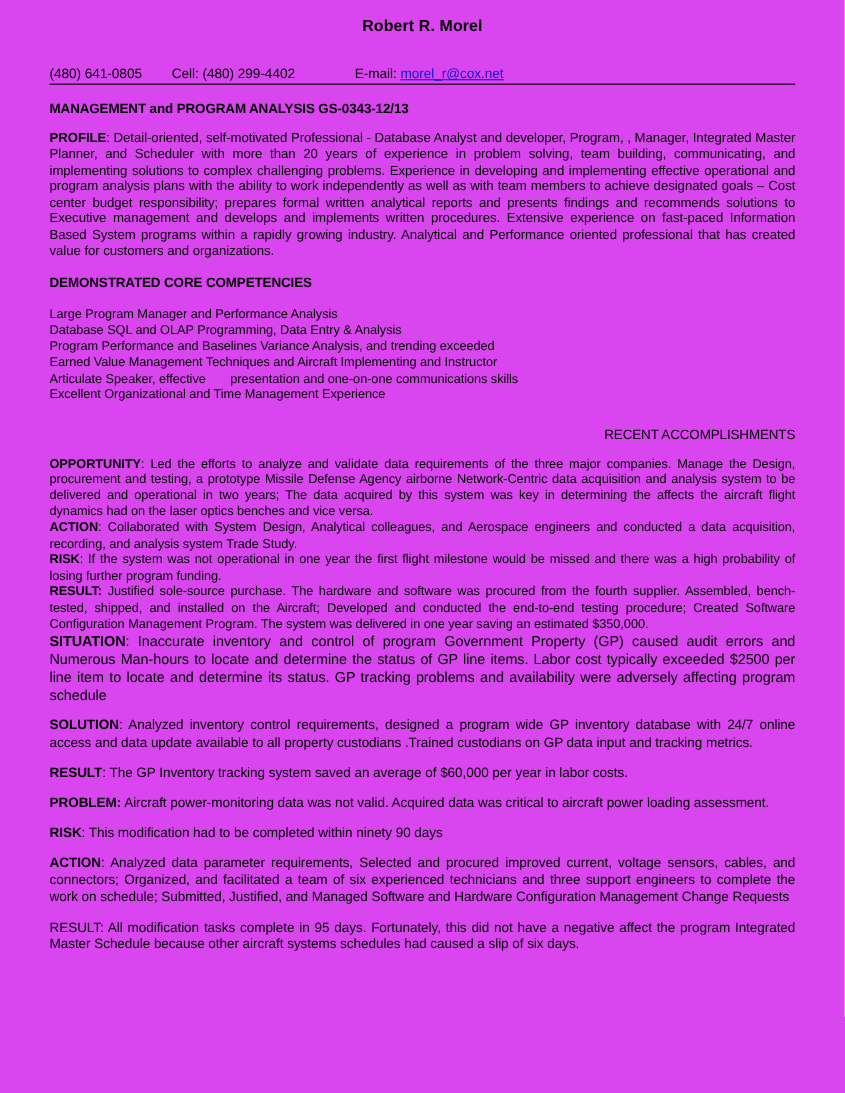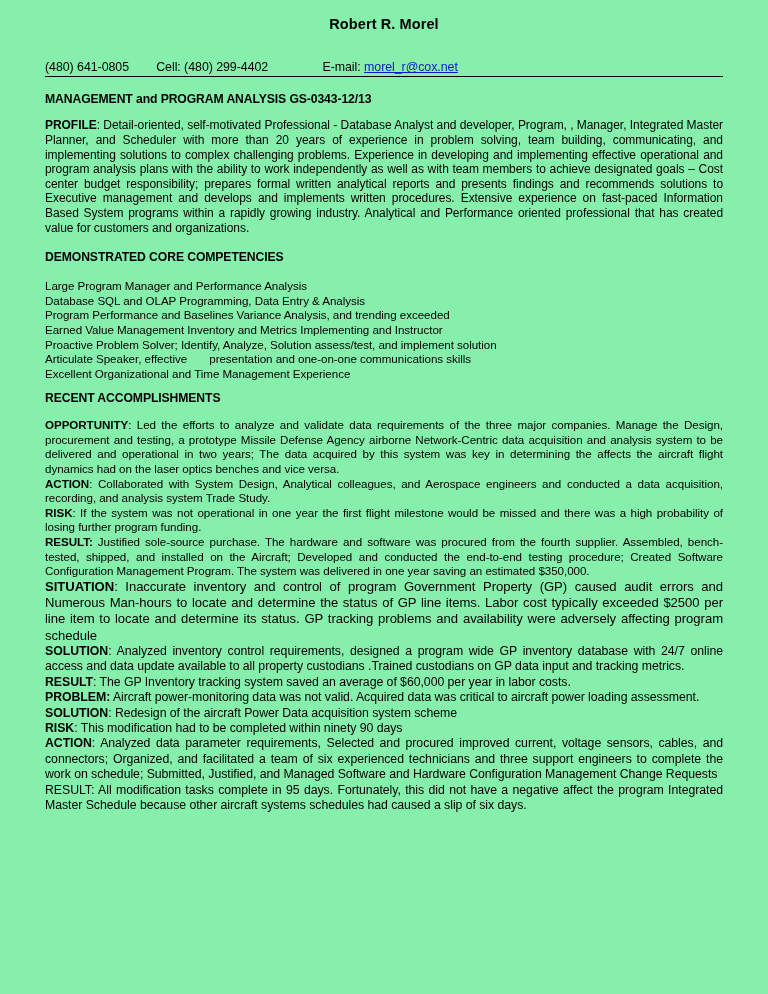--- a/index.html
+++ b/index.html
@@ -13,21 +13,21 @@
     font-family: "Liberation Sans", sans-serif;
     color: #000000;
     overflow: hidden;
   }
   .page {
     position: relative;
     width: 768px;
     height: 994px;
     box-sizing: border-box;
     padding: 0 45px;
-    background: #86efac;
+    background: #d946ef;
   }
   .doc-title {
     text-align: center;
     font-weight: bold;
     font-size: 14.5px;
     line-height: 1.2;
     padding-top: 16px;
     letter-spacing: .1px;
   }
   .contact-row {
@@ -58,39 +58,41 @@
   }
   .para b { font-weight: bold; }
   .competency-list {
     margin-top: 15px;
     font-size: 11.6px;
     line-height: 14.6px;
     letter-spacing: -0.05px;
   }
   .competency-list div { white-space: pre; }
   .accomplishments-head {
-    font-weight: bold;
+    font-weight: normal;
     font-size: 12.2px;
-    margin-top: 10px;
+    margin-top: 21px;
     letter-spacing: -0.1px;
+    text-align: right;
   }
   .block {
     font-size: 11.6px;
     line-height: 14.6px;
     text-align: justify;
     letter-spacing: -0.05px;
   }
   .block.first { margin-top: 13px; }
   .block.big {
     font-size: 13.1px;
     line-height: 16.3px;
   }
   .block.mid {
     font-size: 12.3px;
     line-height: 15.4px;
+    margin-top: 12px;
   }
   .block b { font-weight: bold; }
 </style>
 </head>
 <body>
 
 <div class="page">
 
   <div class="doc-title">Robert R. Morel</div>
 
@@ -99,36 +101,34 @@
   <div class="section-head">MANAGEMENT and PROGRAM ANALYSIS GS-0343-12/13</div>
 
   <div class="para"><b>PROFILE</b><span>: </span><span>Detail-oriented, self-motivated Professional - Database Analyst and developer, Program, , Manager, Integrated Master Planner, and Scheduler with more than 20 years of experience in problem solving, team building, communicating, and implementing solutions to complex challenging problems. Experience in developing and implementing effective operational and program analysis plans with the ability to work independently as well as with team members to achieve designated goals – Cost center budget responsibility; prepares formal written analytical reports and presents findings and recommends solutions to Executive management and develops and implements written procedures. Extensive experience on fast-paced Information Based System programs within a rapidly growing industry. Analytical and Performance oriented professional that has created value for customers and organizations.</span></div>
 
   <div class="section-head">DEMONSTRATED CORE COMPETENCIES</div>
 
   <div class="competency-list">
     <div>Large Program Manager and Performance Analysis</div>
     <div>Database SQL and OLAP Programming, Data Entry &amp; Analysis</div>
     <div>Program Performance and Baselines Variance Analysis, and trending exceeded</div>
-    <div>Earned Value Management Inventory and Metrics Implementing and Instructor</div>
-    <div>Proactive Problem Solver; Identify, Analyze, Solution assess/test, and implement solution</div>
+    <div>Earned Value Management Techniques and Aircraft Implementing and Instructor</div>
     <div>Articulate Speaker, effective       presentation and one-on-one communications skills</div>
     <div>Excellent Organizational and Time Management Experience</div>
   </div>
 
   <div class="accomplishments-head">RECENT ACCOMPLISHMENTS</div>
 
   <div id="accomplishments-body">
       <div class="block first"><b>OPPORTUNITY</b><span class="u-colon">:</span> <span>Led the efforts to analyze and validate data requirements of the three major companies. Manage the Design, procurement and testing, a prototype Missile Defense Agency airborne Network-Centric data acquisition and analysis system to be delivered and operational in two years; The data acquired by this system was key in determining the affects the aircraft flight dynamics had on the laser optics benches and vice versa.</span></div>
       <div class="block"><b>ACTION</b><span>:</span> <span>Collaborated with System Design, Analytical colleagues, and Aerospace engineers and conducted a data acquisition, recording, and analysis system Trade Study.</span></div>
       <div class="block"><b>RISK</b><span>:</span> <span>If the system was not operational in one year the first flight milestone would be missed and there was a high probability of losing further program funding.</span></div>
       <div class="block"><b>RESULT:</b><span> Justified sole-source purchase. The hardware and software was procured from the fourth supplier. Assembled, bench-tested, shipped, and installed on the Aircraft; Developed and conducted the end-to-end testing procedure; Created Software Configuration Management Program. The system was delivered in one year saving an estimated $350,000.</span></div>
       <div class="block big"><b>SITUATION</b><span>:</span> <span>Inaccurate inventory and control of program Government Property (GP) caused audit errors and Numerous Man-hours to locate and determine the status of GP line items. Labor cost typically exceeded $2500 per line item to locate and determine its status. GP tracking problems and availability were adversely affecting program schedule</span></div>
       <div class="block mid"><b>SOLUTION</b><span>:</span> <span>Analyzed inventory control requirements, designed a program wide GP inventory database with 24/7 online access and data update available to all property custodians .Trained custodians on GP data input and tracking metrics.</span></div>
       <div class="block mid"><b>RESULT</b><span>:</span> <span>The GP Inventory tracking system saved an average of $60,000 per year in labor costs.</span></div>
       <div class="block mid"><b>PROBLEM:</b><span> Aircraft power-monitoring data was not valid. Acquired data was critical to aircraft power loading assessment.</span></div>
-      <div class="block mid"><b>SOLUTION</b><span>:</span> <span>Redesign of the aircraft Power Data acquisition system scheme</span></div>
       <div class="block mid"><b>RISK</b><span>:</span> <span>This modification had to be completed within ninety 90 days</span></div>
       <div class="block mid"><b>ACTION</b><span>:</span> <span>Analyzed data parameter requirements, Selected and procured improved current, voltage sensors, cables, and connectors; Organized, and facilitated a team of six experienced technicians and three support engineers to complete the work on schedule; Submitted, Justified, and Managed Software and Hardware Configuration Management Change Requests</span></div>
       <div class="block mid"><span>RESULT</span><span>:</span> <span>All modification tasks complete in 95 days. Fortunately, this did not have a negative affect the program Integrated Master Schedule because other aircraft systems schedules had caused a slip of six days.</span></div>
     </div>
 
 </div>
 
 </body></html>

